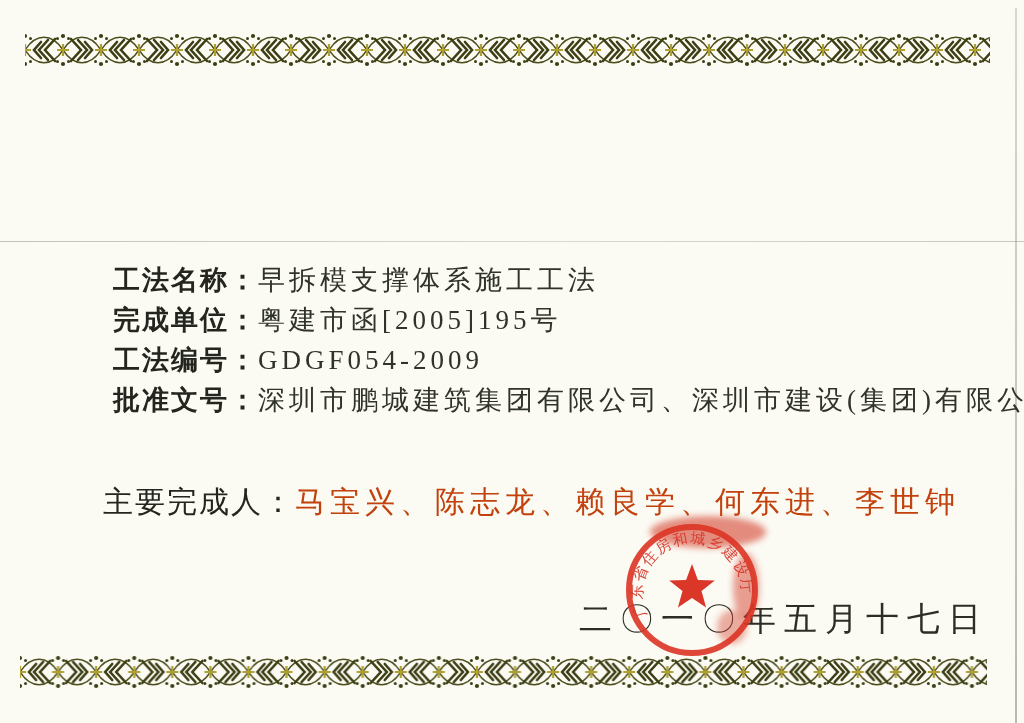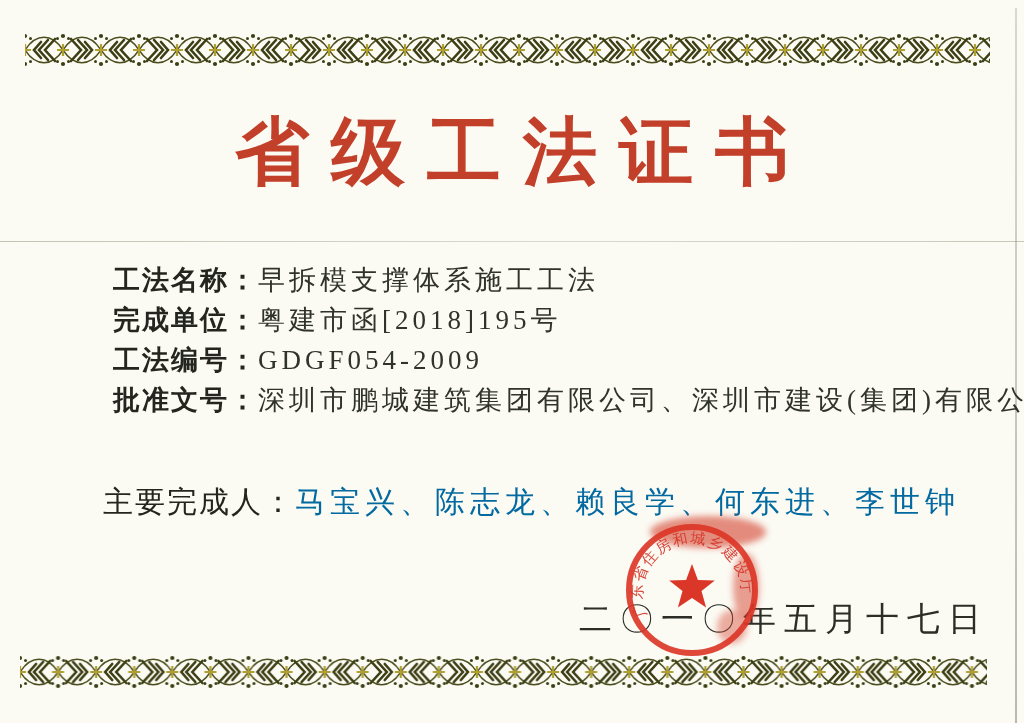--- a/index.html
+++ b/index.html
@@ -35,21 +35,21 @@
   
   .fields{position:absolute;left:103px;top:262px;width:840px;}
   .field-row{height:40px;font-size:27px;color:#2c2e27;white-space:nowrap;}
   .field-row .lbl{font-weight:bold;letter-spacing:2px;color:#23251e;margin-left:10px;}
   .field-row .val{letter-spacing:4px;color:#30332b;margin-top:40px;}
   .completers{
     position:absolute;left:103px;top:482px;width:860px;
     font-size:30px;color:#2c2e27;white-space:nowrap;
   }
   .completers .lbl{font-weight:normal;letter-spacing:2px;color:#23251e;}
-  .completers .val{letter-spacing:5px;color:#0369a1;}
+  .completers .val{letter-spacing:5px;color:#c2410c;}
   
   .date-line{
     position:absolute;left:579px;top:597px;
     font-size:33px;color:#2b2d26;letter-spacing:8px;white-space:nowrap;
     z-index:2;
   }
   
   .seal{position:absolute;left:608px;top:505px;width:170px;height:170px;z-index:3;pointer-events:none;}
 </style>
 </head>
@@ -100,28 +100,27 @@
     </defs>
   </svg>
 
   <svg class="border-band border-top" viewBox="0 0 965 38" preserveAspectRatio="none">
     <rect x="0" y="0" width="965" height="38" fill="url(#orn)"></rect>
   </svg>
 
   <div class="fold-line"></div>
   <div class="paper-edge"></div>
 
-  <div class="title">省级工法证书</div>
 
   <div class="fields">
     <div class="field-row">
       <span class="lbl">工法名称：</span><span class="val">早拆模支撑体系施工工法</span>
     </div>
     <div class="field-row">
-      <span class="lbl">完成单位：</span><span class="val">粤建市函[2018]195号</span>
+      <span class="lbl">完成单位：</span><span class="val">粤建市函[2005]195号</span>
     </div>
     <div class="field-row">
       <span class="lbl">工法编号：</span><span class="val">GDGF054-2009</span>
     </div>
     <div class="field-row">
       <span class="lbl">批准文号：</span><span class="val">深圳市鹏城建筑集团有限公司、深圳市建设(集团)有限公司</span>
     </div>
   </div>
 
   <div class="completers">

